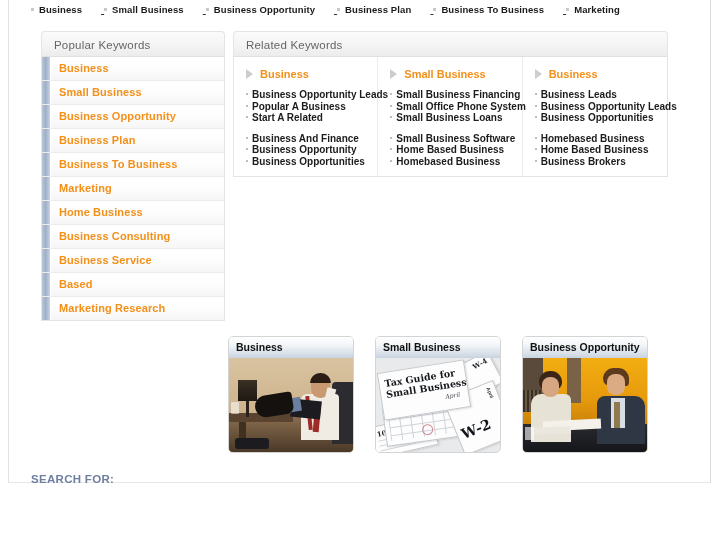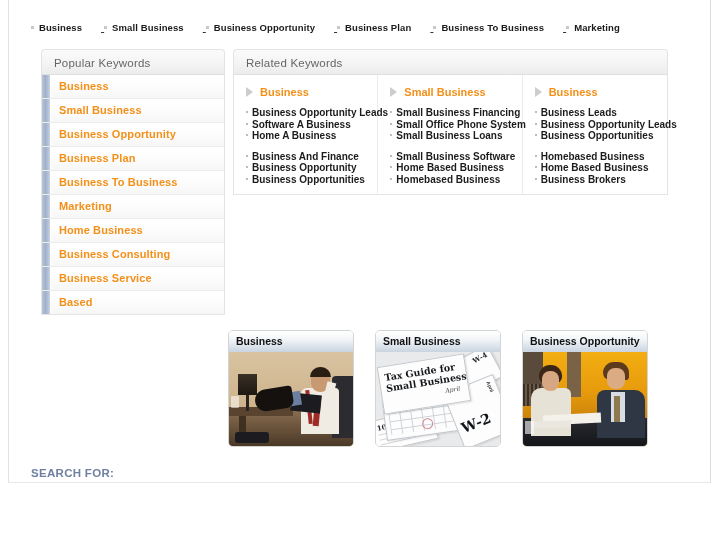--- a/index.html
+++ b/index.html
@@ -40,21 +40,21 @@
     font-family: "DejaVu Sans", sans-serif;
     font-size: 18.5px;
     font-weight: bold;
     color: #7b8aa5;
     letter-spacing: -0.1px;
     line-height: 24px;
   }
 
   
   #topnav {
-    margin-top: 21px;
+    margin-top: 3px;
     padding-left: 22px;
     height: 16px;
     white-space: nowrap;
     text-decoration: underline;
   }
   .navitem {
     display: inline-block;
     margin-right: 19px;
     font-size: 9.5px;
     font-weight: bold;
@@ -560,37 +560,41 @@
               <a class="kw-label" href="#">Business Consulting</a>
             </li>
           <li class="kw-item">
               <span class="kw-bar"></span>
               <a class="kw-label" href="#">Business Service</a>
             </li>
           <li class="kw-item">
               <span class="kw-bar"></span>
               <a class="kw-label" href="#">Based</a>
             </li>
+          <li class="kw-item">
+              <span class="kw-bar"></span>
+              <a class="kw-label" href="#">Marketing Research</a>
+            </li>
         </ul>
       </div>
     </div>
 
     <div id="related">
       <div class="panel-head">Related Keywords</div>
       <div class="panel panel-body">
 
         <div class="rk-col">
           <div class="rk-head">
             <span class="rk-tri"></span>
             <a class="rk-title" href="#">Business</a>
           </div>
           <ul class="rk-group">
             <li class="rk-li"><span class="rk-dot"></span><a href="#">Business Opportunity Leads</a></li>
-            <li class="rk-li"><span class="rk-dot"></span><a href="#">Software A Business</a></li>
-            <li class="rk-li"><span class="rk-dot"></span><a href="#">Home A Business</a></li>
+            <li class="rk-li"><span class="rk-dot"></span><a href="#">Popular A Business</a></li>
+            <li class="rk-li"><span class="rk-dot"></span><a href="#">Start A Related</a></li>
           </ul>
           <ul class="rk-group">
             <li class="rk-li"><span class="rk-dot"></span><a href="#">Business And Finance</a></li>
             <li class="rk-li"><span class="rk-dot"></span><a href="#">Business Opportunity</a></li>
             <li class="rk-li"><span class="rk-dot"></span><a href="#">Business Opportunities</a></li>
           </ul>
         </div>
 
         <div class="rk-col">
           <div class="rk-head">

